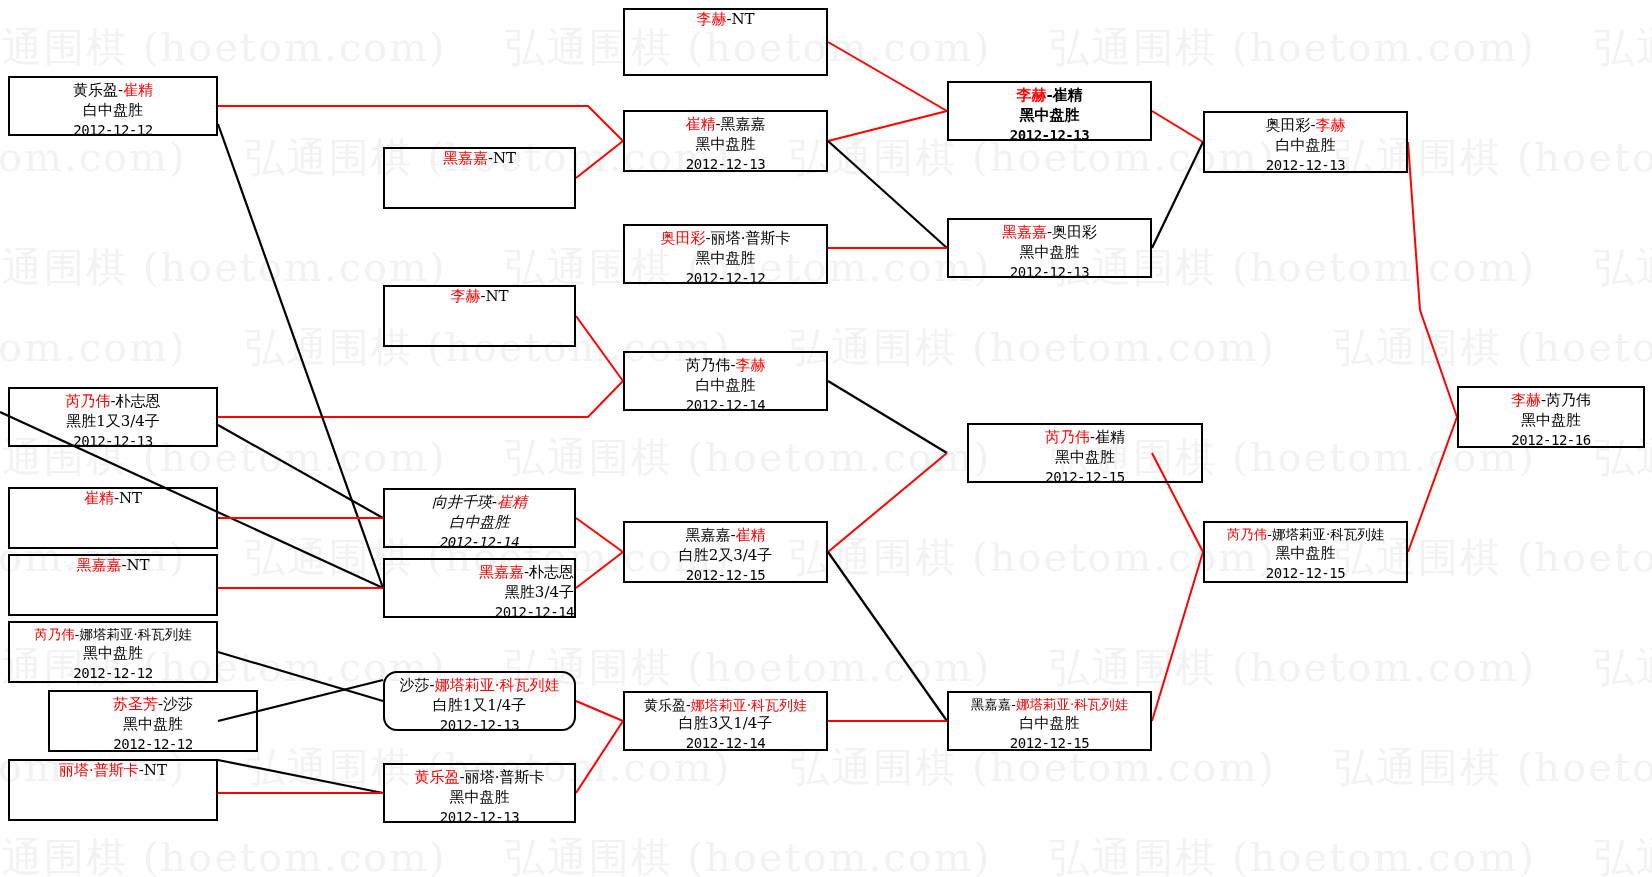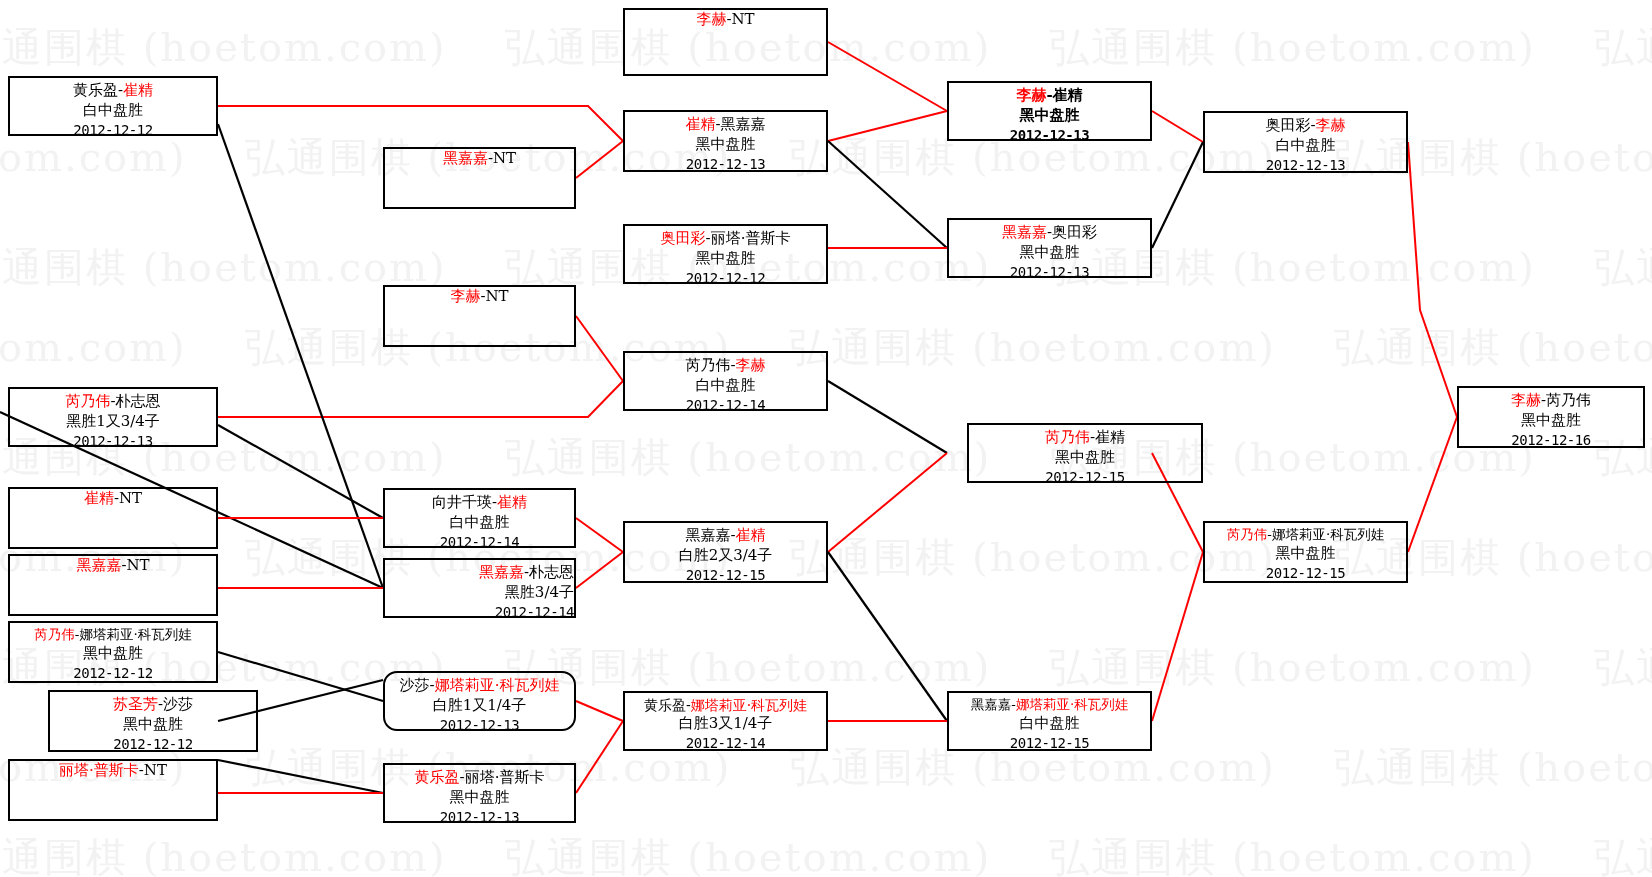--- a/index.html
+++ b/index.html
@@ -122,21 +122,21 @@
       </div>
       <div class="node stub" style="left: 8px; top: 759px; width: 210px; height: 62px; border-color: rgb(0, 0, 0);">
         <span class="ln pair"><span class="w">丽塔·普斯卡</span><span class="sep">-</span><span class="l">NT</span></span>
       </div>
       <div class="node stub" style="left: 383px; top: 147px; width: 193px; height: 62px; border-color: rgb(0, 0, 0);">
         <span class="ln pair"><span class="w">黑嘉嘉</span><span class="sep">-</span><span class="l">NT</span></span>
       </div>
       <div class="node stub" style="left: 383px; top: 285px; width: 193px; height: 62px; border-color: rgb(0, 0, 0);">
         <span class="ln pair"><span class="w">李赫</span><span class="sep">-</span><span class="l">NT</span></span>
       </div>
-      <div class="node" style="left: 383px; top: 488px; width: 193px; height: 60px; border-color: rgb(0, 0, 0);">
+      <div class="node" style="left: 383px; top: 488px; width: 193px; height: 60px; border-color: rgb(0, 0, 0); font-style: italic;">
         <span class="ln pair"><span class="l">向井千瑛</span><span class="sep">-</span><span class="w">崔精</span></span>
         <span class="ln res">白中盘胜</span>
         <span class="ln date">2012-12-14</span>
       </div>
       <div class="node" style="left: 383px; top: 558px; width: 193px; height: 60px; border-color: rgb(0, 0, 0); text-align: right;">
         <span class="ln pair"><span class="w">黑嘉嘉</span><span class="sep">-</span><span class="l">朴志恩</span></span>
         <span class="ln res">黑胜3/4子</span>
         <span class="ln date">2012-12-14</span>
       </div>
       <div class="node" style="left: 383px; top: 671px; width: 193px; height: 60px; border-color: rgb(0, 0, 0); border-radius: 14px;">

